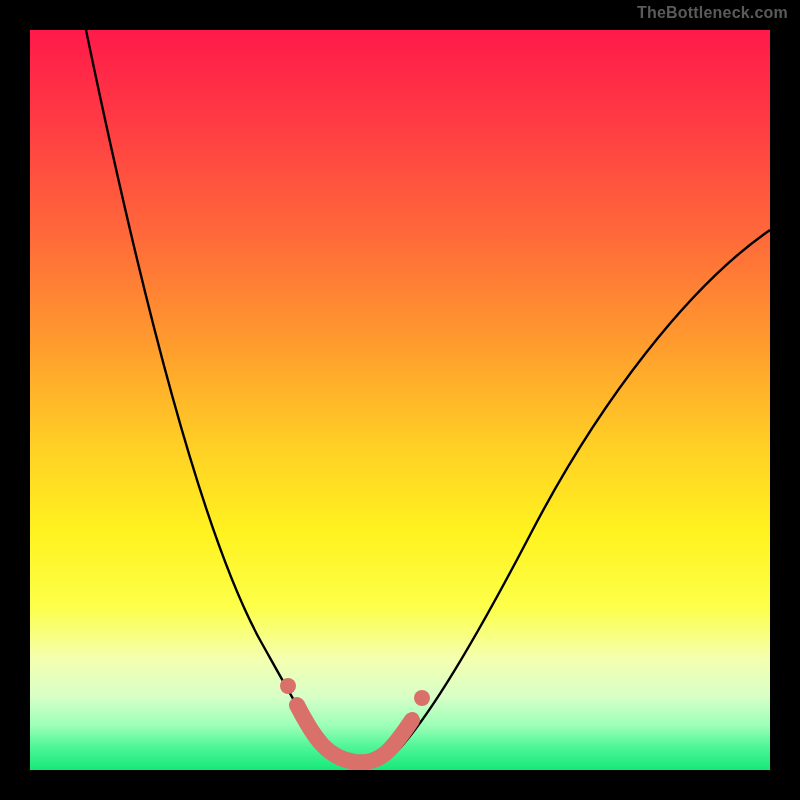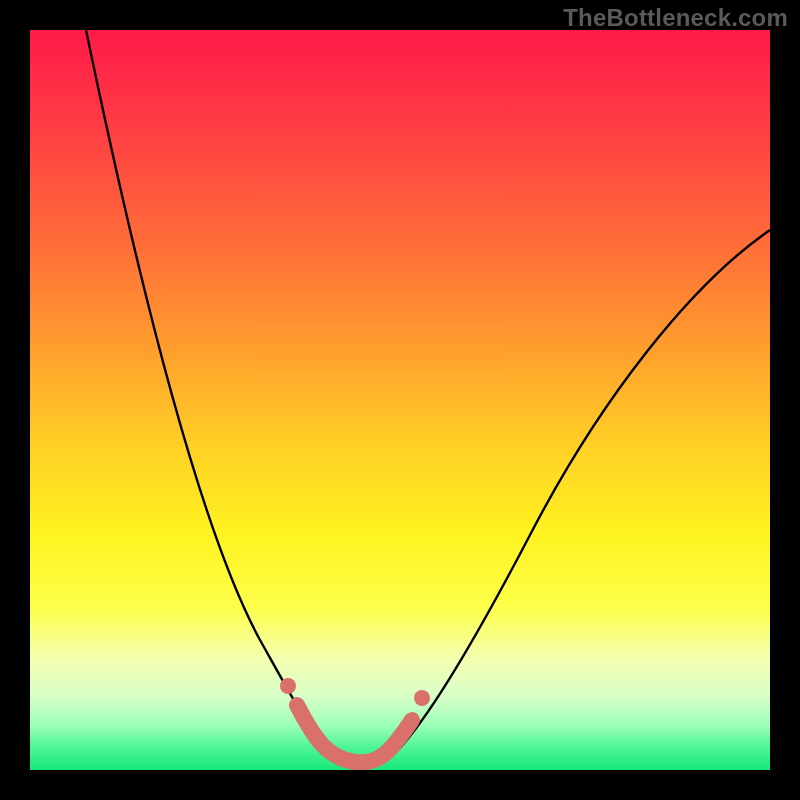--- a/index.html
+++ b/index.html
@@ -8,21 +8,21 @@
     position: relative;
     width: 800px;
     height: 800px;
     background: #000;
   }
   .watermark {
     position: absolute;
     top: 4px;
     right: 12px;
     font-family: Arial, Helvetica, sans-serif;
-    font-size: 24px;
+    font-size: 16px;
     font-weight: 600;
     color: #5a5a5a;
     letter-spacing: 0.2px;
     z-index: 10;
   }
   .plot {
     position: absolute;
     left: 30px;
     top: 30px;
     width: 740px;

